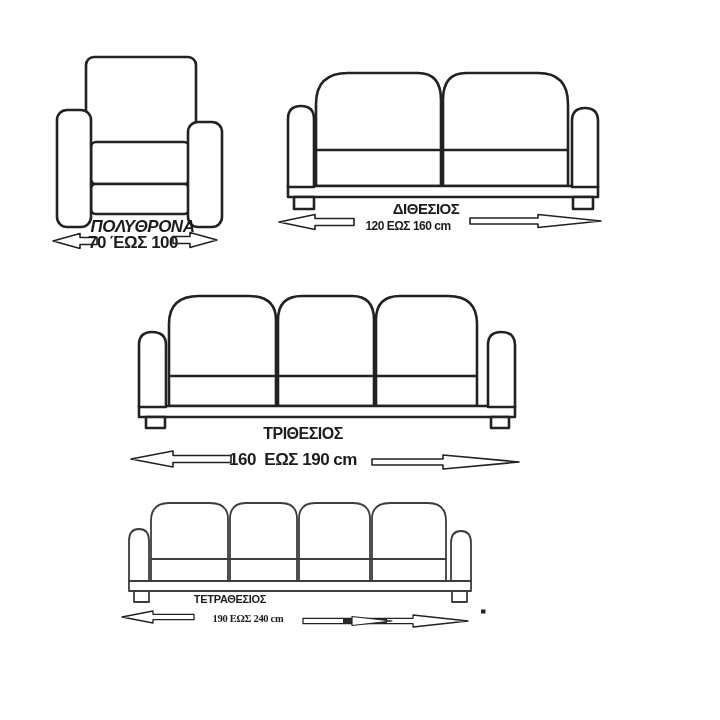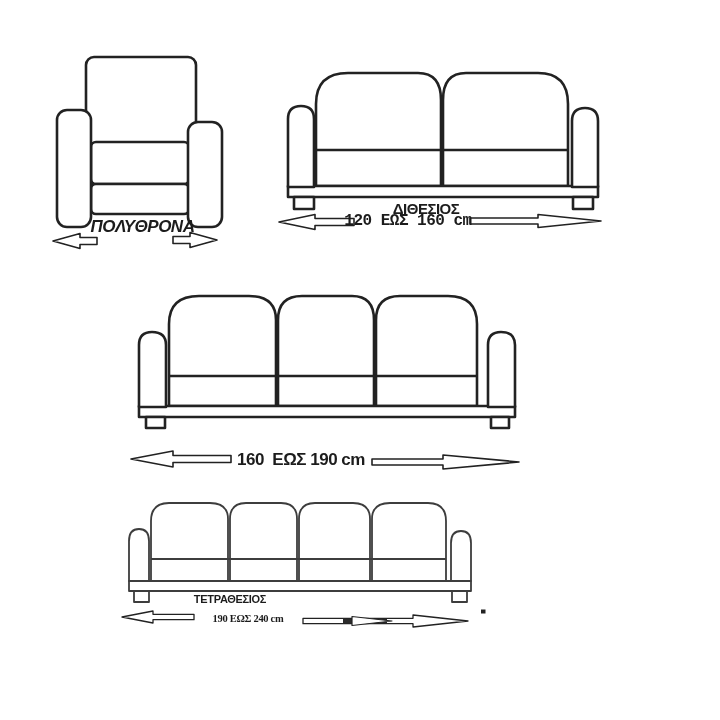--- a/index.html
+++ b/index.html
@@ -8,23 +8,23 @@
     font-family:"Liberation Sans",sans-serif;overflow:hidden;
   }
   .drawing{position:absolute;left:0;top:0;}
   .lbl{
     position:absolute;font-weight:bold;color:#1c1c1c;text-align:center;
     letter-spacing:-0.5px;line-height:1.1;white-space:pre;
   }
   .lbl-armchair-name {left:75px;  top:218px; width:135px; font-size:17px;font-style:italic;}
   .lbl-armchair-dim  {left:63px;  top:234px; width:140px; font-size:17px;}
   .lbl-two-name      {left:366px; top:201px; width:120px; font-size:15px;}
-  .lbl-two-dim       {left:338px; top:213px; width:140px; font-size:16px;font-family:Liberation Mono, monospace;}
+  .lbl-two-dim       {left:338px; top:220px; width:140px; font-size:12px;}
   .lbl-three-name    {left:243px; top:425px; width:120px; font-size:16px;}
-  .lbl-three-dim     {left:230px; top:451px; width:142px; font-size:17px;}
+  .lbl-three-dim     {left:222px; top:451px; width:142px; font-size:17px;}
   .lbl-four-name     {left:179px; top:593px; width:102px; font-size:11px; letter-spacing:-0.3px;}
   .lbl-four-dim      {left:197px; top:613px; width:102px; font-size:10.5px; letter-spacing:-0.3px;font-family:Liberation Serif, serif;}
 </style>
 </head>
 <body>
 
 <div class="stage">
 
   <svg class="drawing" width="720" height="720" viewBox="0 0 720 720" fill="#ffffff" stroke="#222222" stroke-width="2.6" stroke-linejoin="round">
 
@@ -78,22 +78,24 @@
       <rect x="452" y="591" width="15" height="11"></rect>
       <polygon stroke-width="1.3" stroke="#222222" points="122,617 153,611 153,614.3 194,614.3 194,619.7 153,619.7 153,623"></polygon>
       <polygon stroke-width="1.3" stroke="#222222" points="303,618.3 413,618.3 413,615 468,621 413,627 413,623.7 303,623.7"></polygon>
       <rect x="343" y="618.6" width="44" height="4.8" fill="#2a2a2a" stroke="none"></rect>
       <polygon stroke-width="1.2" stroke="#222222" points="352,616.5 392,621 352,625.5"></polygon>
       <rect x="481" y="609.5" width="4.5" height="4" fill="#222222" stroke="none"></rect>
     </g>
   </svg>
 
   <div class="lbl lbl-armchair-name">ΠΟΛΥΘΡΟΝΑ</div>
+  <div class="lbl lbl-armchair-dim">70 ΈΩΣ 100</div>
 
   <div class="lbl lbl-two-name">ΔΙΘΕΣΙΟΣ</div>
   <div class="lbl lbl-two-dim">120 ΕΩΣ 160 cm</div>
 
+  <div class="lbl lbl-three-name">ΤΡΙΘΕΣΙΟΣ</div>
   <div class="lbl lbl-three-dim">160  ΕΩΣ 190 cm</div>
 
   <div class="lbl lbl-four-name">ΤΕΤΡΑΘΕΣΙΟΣ</div>
   <div class="lbl lbl-four-dim">190 ΕΩΣ 240 cm</div>
 
 </div>
 
 </body></html>

